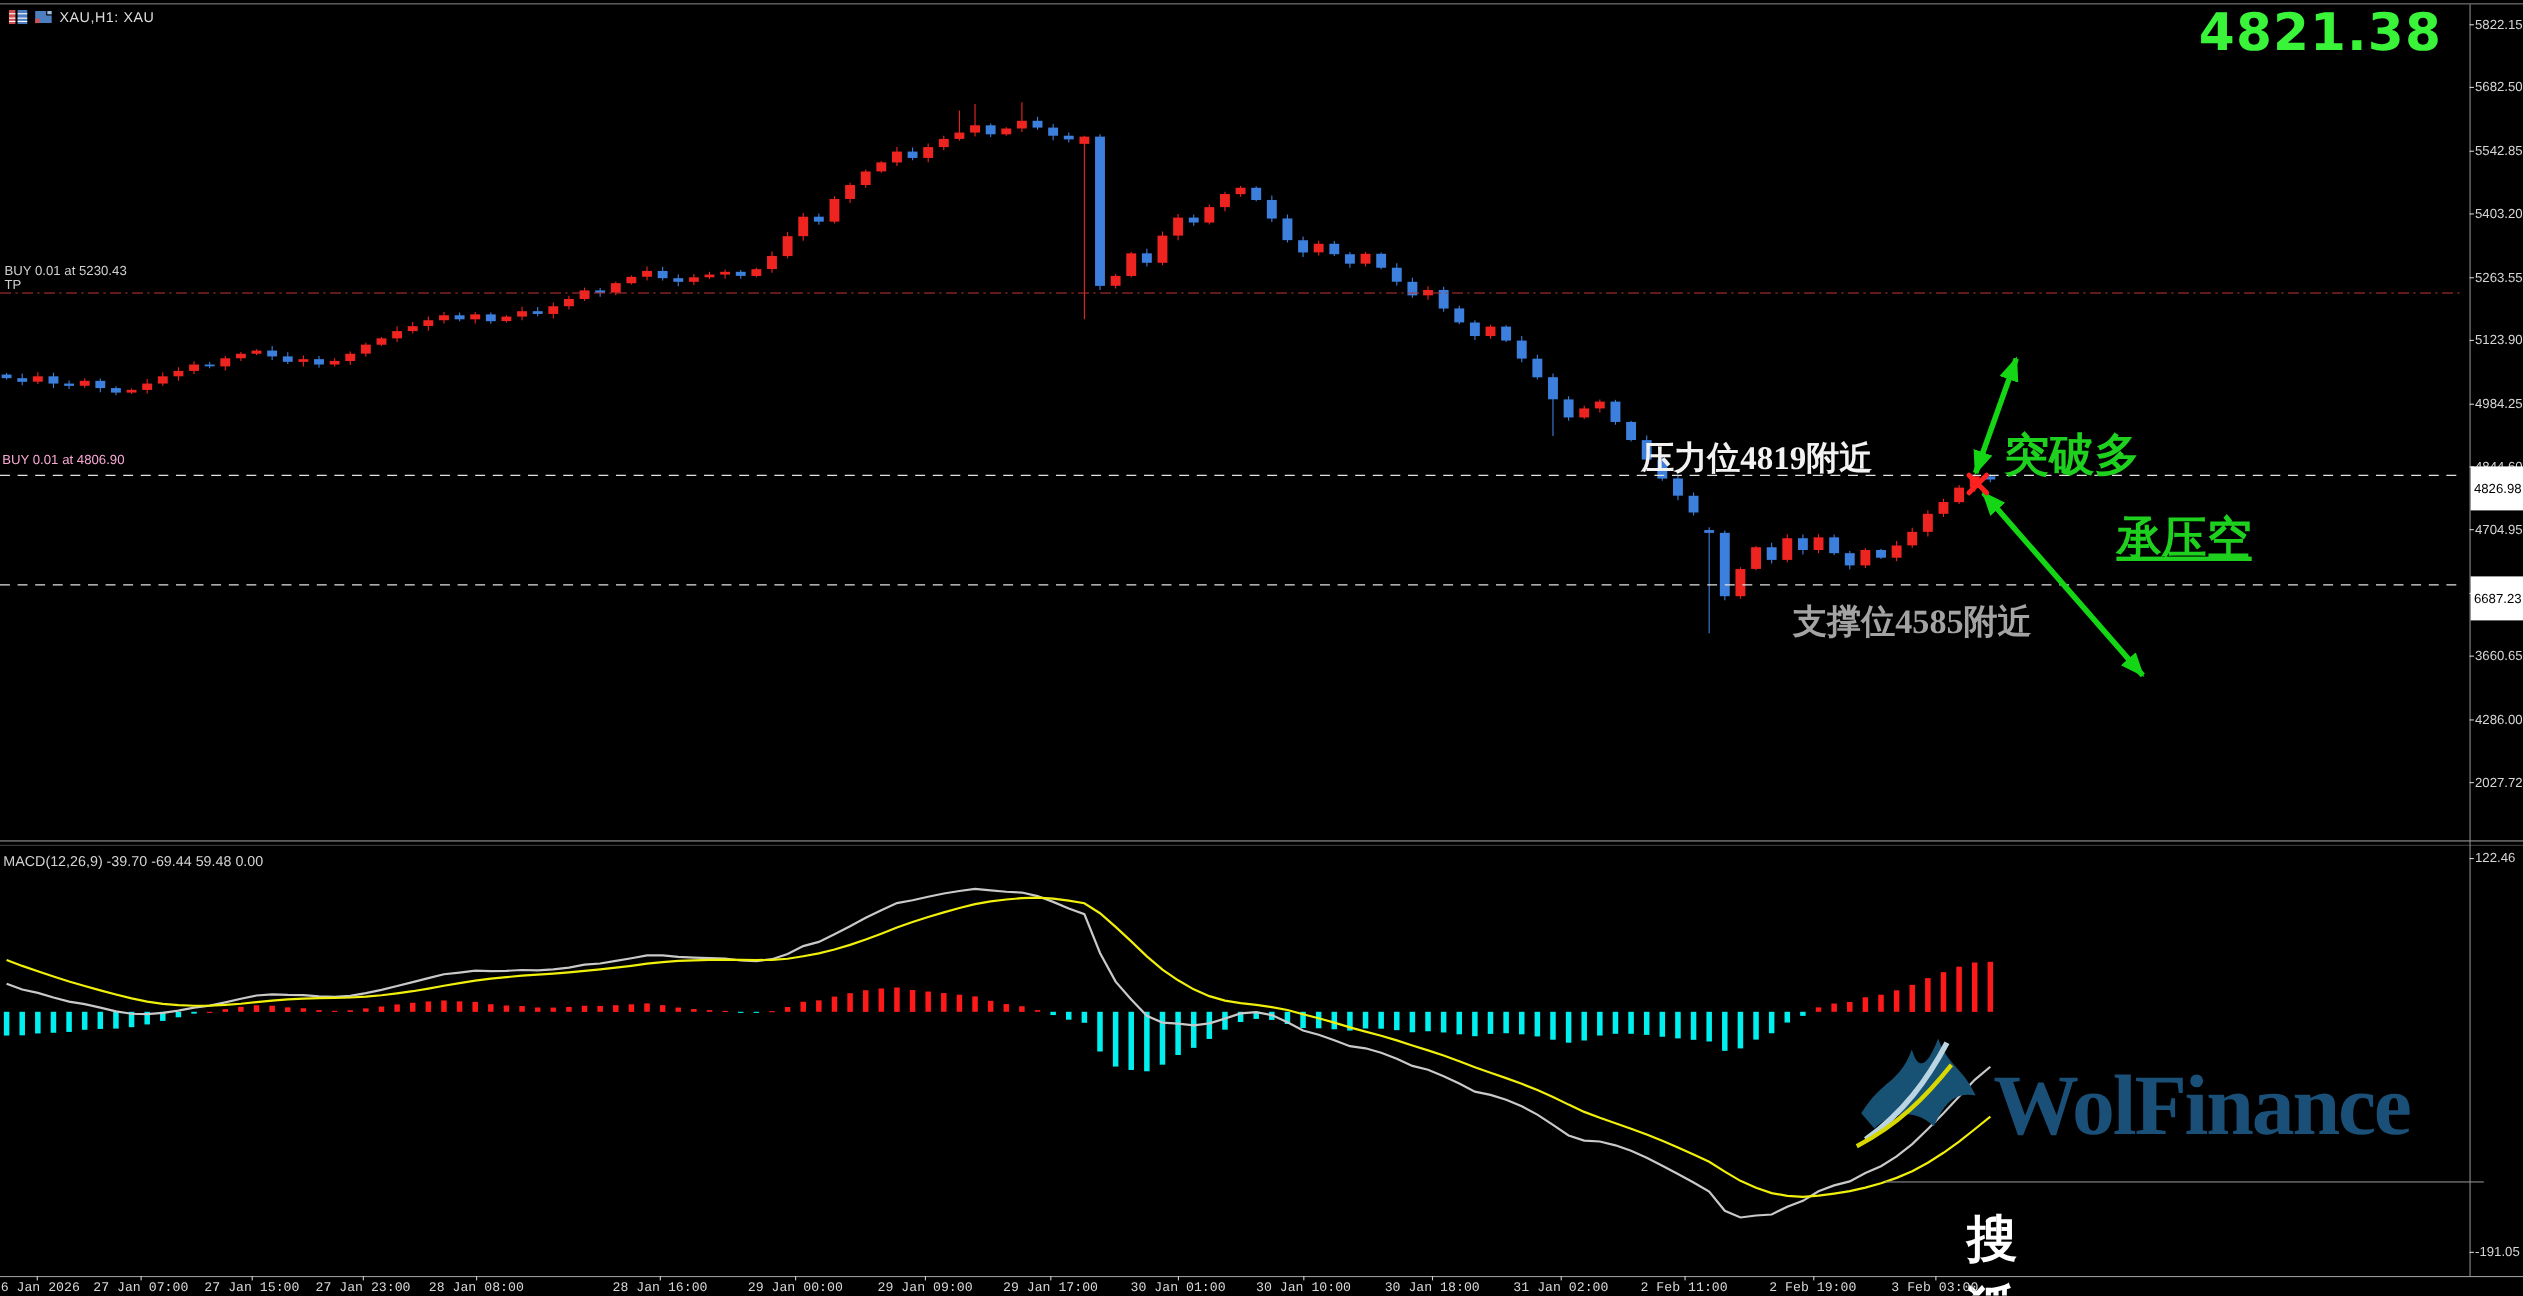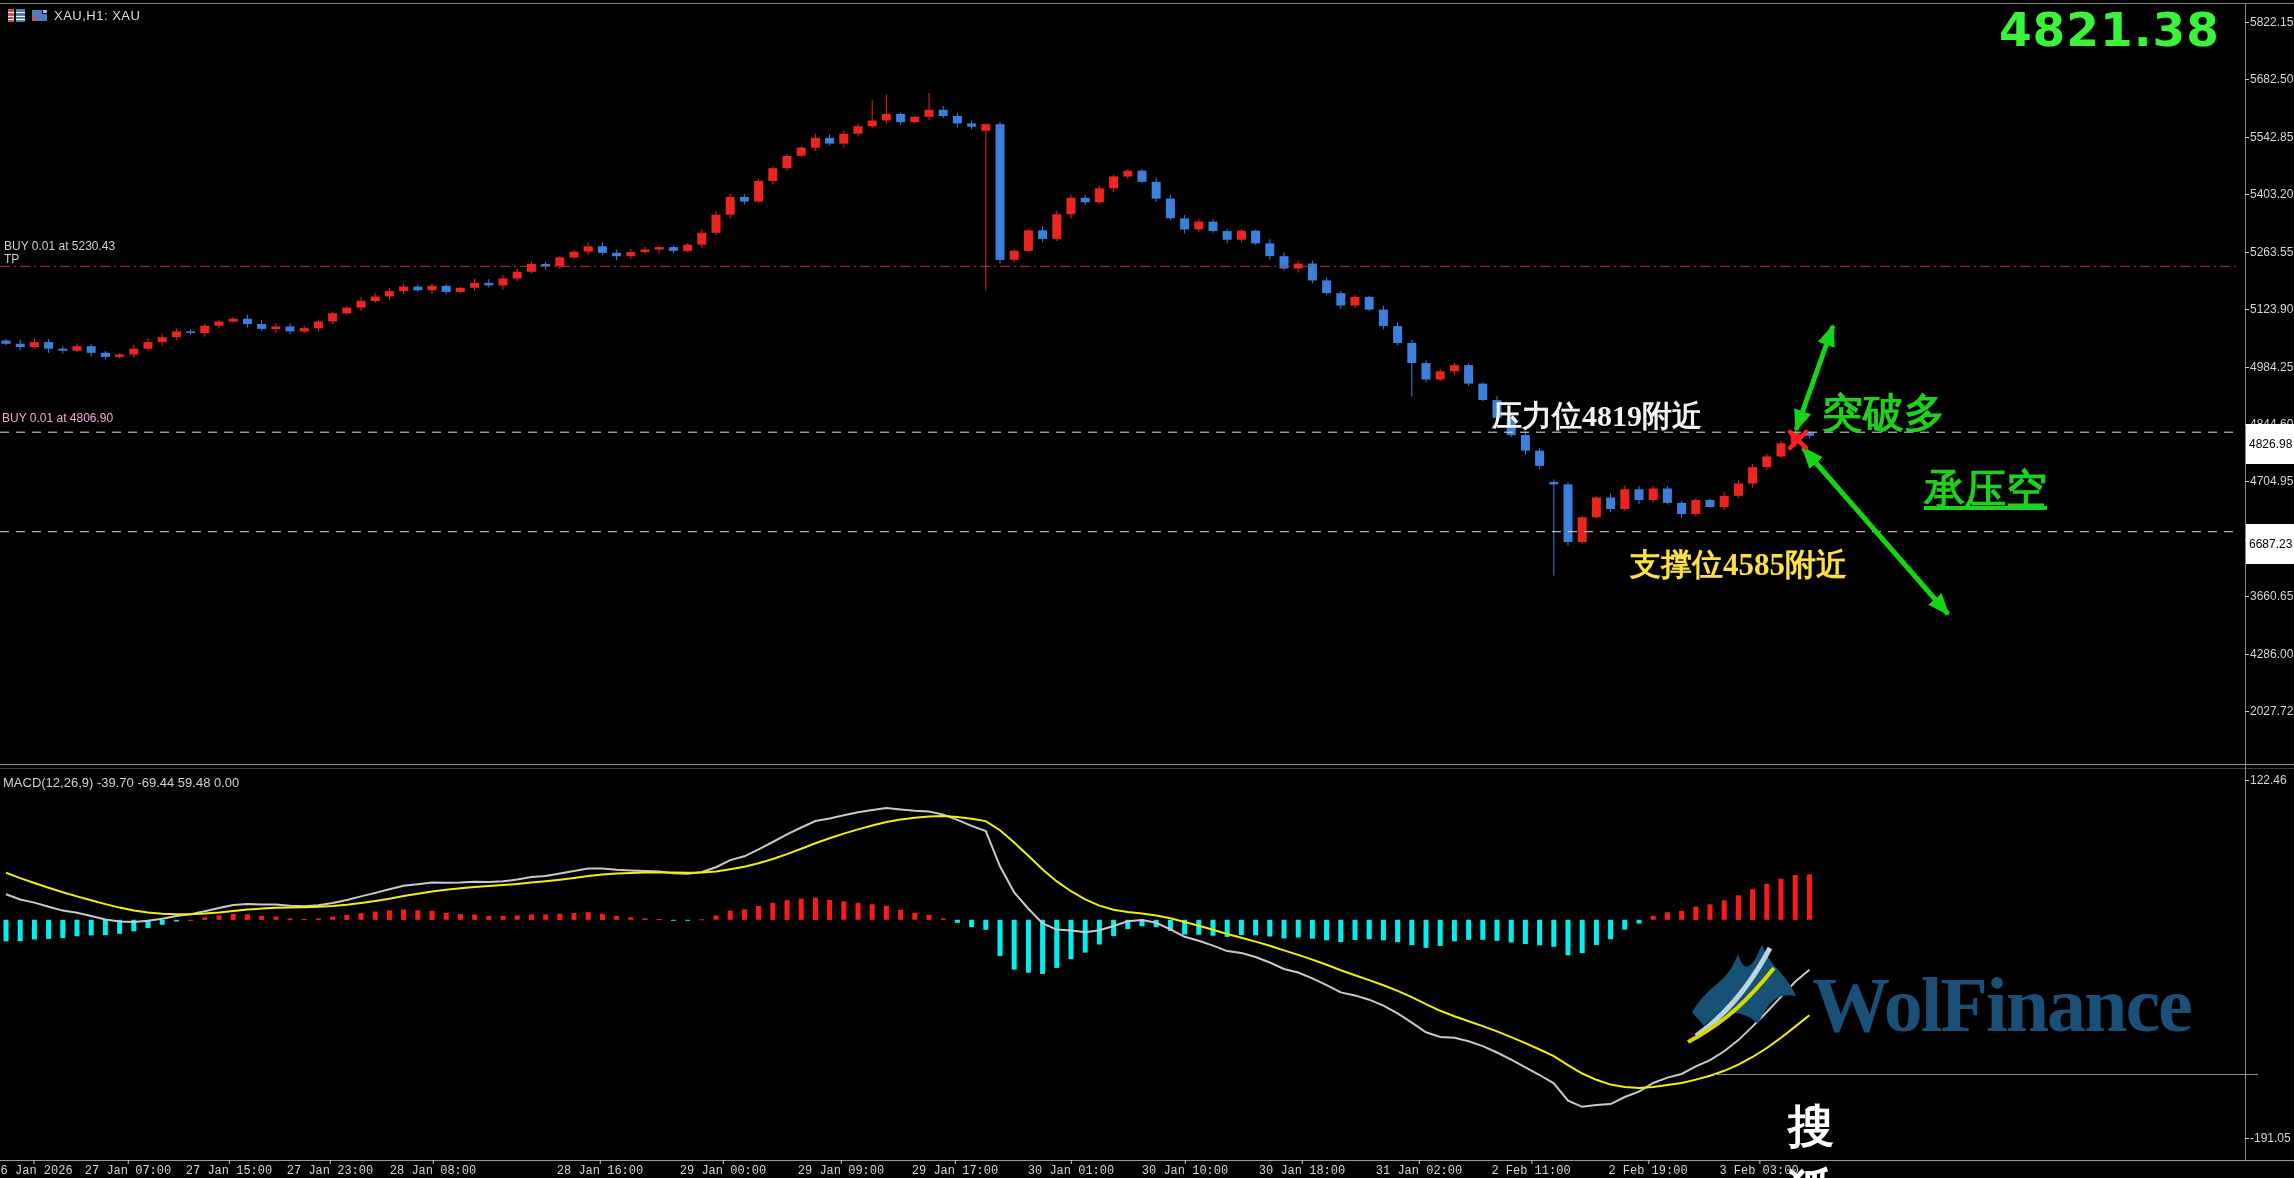--- a/index.html
+++ b/index.html
@@ -21,21 +21,21 @@
   #price-axis{position:absolute;left:2246px;top:0;width:48px;height:1160px;z-index:9;}
   .ptick{position:absolute;left:4px;font-size:12px;color:#d6d6d6;white-space:nowrap;}
   .ptick::before{content:"";position:absolute;left:-5px;top:7px;width:4px;height:1px;background:#cfcfcf;}
   .plabel{position:absolute;left:0px;background:#fff;color:#000;font-size:12px;line-height:16px;
           padding:12px 3px;white-space:nowrap;z-index:10;}
   #time-axis{position:absolute;left:0;top:1161px;width:2054px;height:17px;z-index:9;font-family:Liberation Mono, monospace;}
   .ttick{position:absolute;top:3px;font-size:12px;color:#d6d6d6;white-space:nowrap;transform:translateX(-50%);}
   .ttick::before{content:"";position:absolute;left:50%;top:-4px;width:1px;height:4px;background:#cfcfcf;}
   .ann{position:absolute;white-space:nowrap;z-index:7;}
   .res{left:1492px;top:396px;font-size:30px;color:#f2f2f2;font-family:"Liberation Serif",serif;font-weight:bold;}
-  .sup{left:1630px;top:544px;font-size:31px;color:#fde047;font-family:"Liberation Serif",serif;font-weight:bold;}
+  .sup{left:1630px;top:544px;font-size:31px;color:#a3a3a3;font-family:"Liberation Serif",serif;font-weight:bold;}
   .brk{left:1822px;top:386px;font-size:41px;color:#1ed11e;font-weight:bold;}
   .prs{left:1924px;top:462px;font-size:41px;color:#1ed11e;font-weight:bold;text-decoration:underline;}
   .wm{position:absolute;left:0;top:0;z-index:6;}
   .wolf{position:absolute;left:1686px;top:938px;}
   .brand{position:absolute;left:1812px;top:960px;font-size:78px;font-weight:bold;
          font-family:"Liberation Serif",serif;color:#1a5078;letter-spacing:-2px;}
   .wm-line{position:absolute;left:1714px;top:1074px;width:544px;height:1px;background:#8d8d8d;}
   .social{position:absolute;left:1788px;top:1096px;font-size:46px;font-weight:bold;color:#fff;letter-spacing:2px;}
 </style>
 </head>

